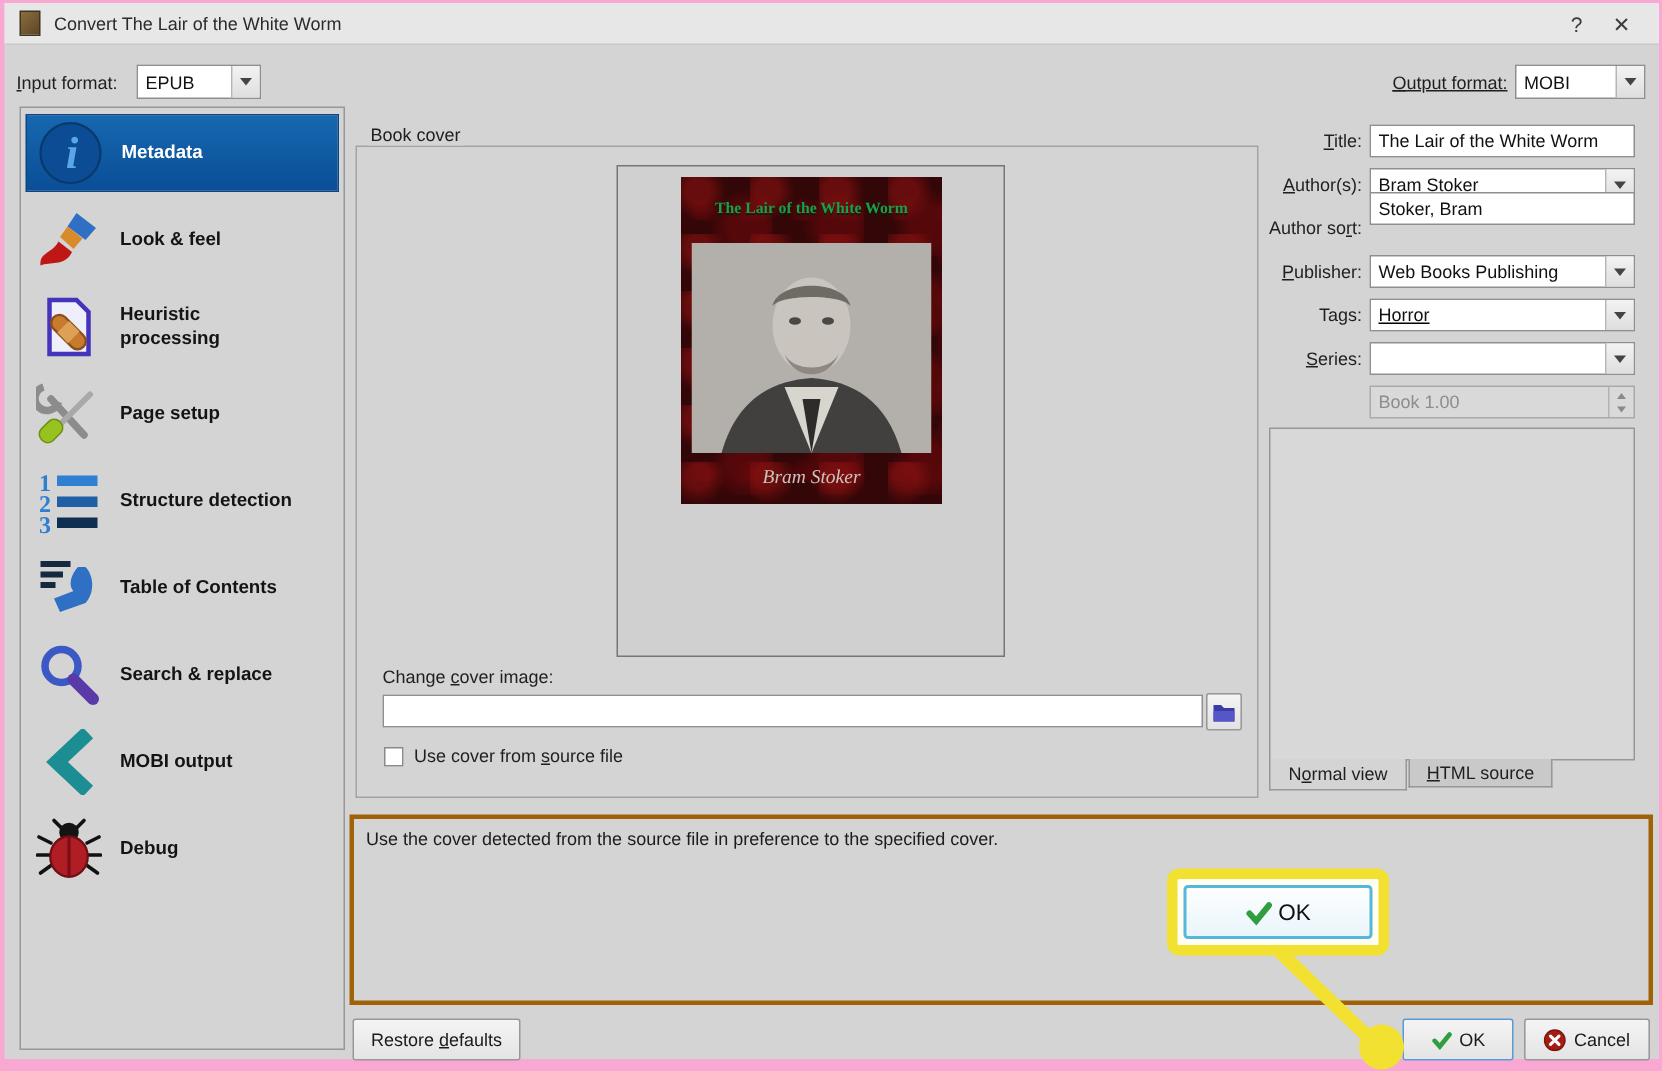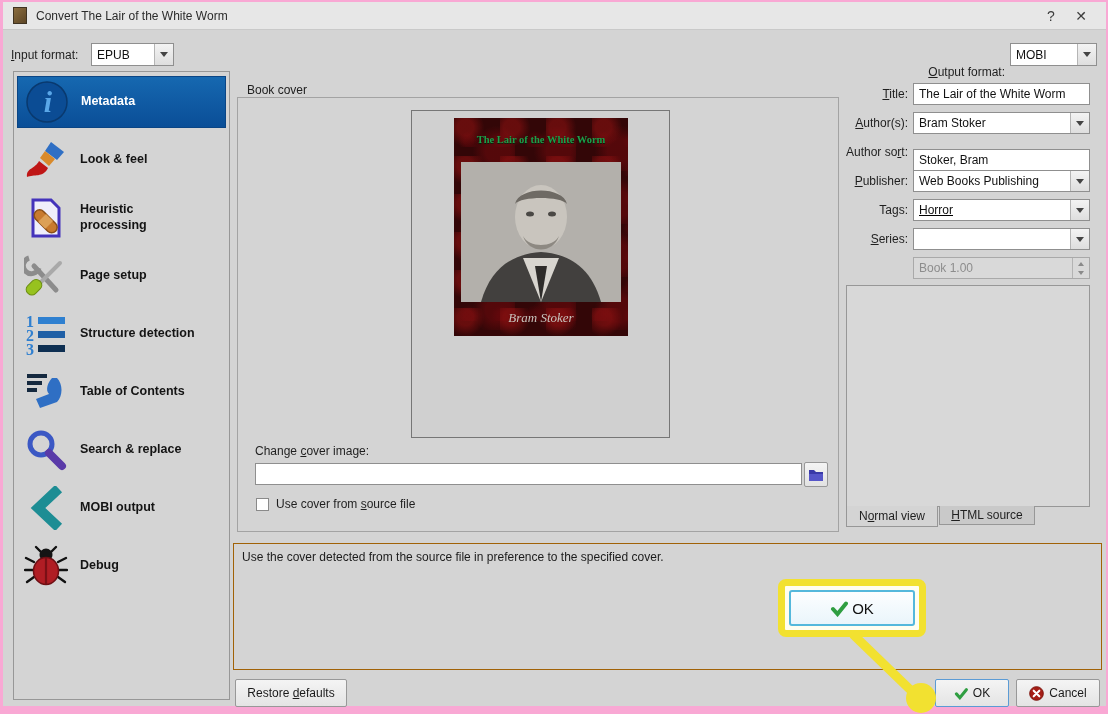--- a/index.html
+++ b/index.html
@@ -66,21 +66,21 @@
   
   .cbx { width:13px; height:13px; background:#fff; border:1px solid #8a8a8a; display:inline-block; flex:none; }
   .cbx-row { position:absolute; display:flex; align-items:center; gap:7px; font-size:12px; color:#1f1f1f; }
 
   
   .btn { position:absolute; height:28px; background:linear-gradient(#f4f4f4,#e4e4e4); border:1px solid #989898; border-radius:2px; font-size:12px; color:#1a1a1a; display:flex; align-items:center; justify-content:center; gap:5px; cursor:pointer; font-family:"Liberation Sans", sans-serif; }
   .btn.default { border-color:#5b9bd5; }
   .icon-btn { position:absolute; width:24px; height:25px; background:linear-gradient(#f4f4f4,#e2e2e2); border:1px solid #989898; border-radius:2px; display:flex; align-items:center; justify-content:center; cursor:pointer; }
 
   
-  .bottom-panel { position:absolute; left:230px; top:541px; width:869px; height:127px; border:1px solid #a16207; background:#d4d4d4;text-decoration:underline; }
+  .bottom-panel { position:absolute; left:230px; top:541px; width:869px; height:127px; border:3px solid #a16207; background:#d4d4d4;text-decoration:underline; }
   .bp-text { position:absolute; left:8px; top:6px; font-size:12px; color:#1c1c1c; }
   .hl-box { position:absolute; left:775px; top:577px; width:148px; height:58px; background:#fffef0; border:7px solid #f2e130; border-radius:8px; display:flex; align-items:center; justify-content:center; z-index:40; }
   .hl-btn { width:126px; height:36px; background:linear-gradient(#fcfeff,#eaf5fb); border:2px solid #54b8dc; border-radius:3px; display:flex; align-items:center; justify-content:center; gap:4px; font-size:15px; color:#111; cursor:pointer; font-family:"Liberation Sans", sans-serif; }
   .callout-line { position:absolute; left:853px; top:629px; width:92px; height:9px; background:#f2e130; transform:rotate(44deg); transform-origin:0 0; z-index:39; }
   .callout-dot { position:absolute; left:903px; top:681px; width:30px; height:30px; border-radius:50%; background:#f2e130; z-index:41; }
 </style>
 </head>
 <body>
 
 <div class="screen">
@@ -92,21 +92,21 @@
     <div class="spacer"></div>
     <div class="tb-btn">?</div>
     <div class="tb-btn">✕</div>
   </div>
 
   <div class="lbl" style="left:8px;top:42px;"><span></span><span class="mn">I</span><span>nput format:</span></div>
   <div class="combo" style="left:88px;top:41px;width:83px;">
     <span class="cval">EPUB</span>
     <span class="carr"></span>
   </div>
-  <div class="lbl" style="left:905px;top:59px;width:97px;text-align:right;"><span></span><span class="mn">O</span><span>utput format:</span></div>
+  <div class="lbl" style="left:905px;top:42px;width:97px;text-align:right;text-decoration:underline;"><span></span><span class="mn">O</span><span>utput format:</span></div>
   <div class="combo" style="left:1007px;top:41px;width:87px;">
     <span class="cval">MOBI</span>
     <span class="carr"></span>
   </div>
 
   <div class="sidebar">
 
     <div class="side-item selected" style="top:4px;">
       <svg class="ic" viewBox="0 0 44 44">
         <circle cx="22" cy="22" r="20" fill="#0b4c94" stroke="#09396e" stroke-width="1.5"></circle>
@@ -240,21 +240,21 @@
   <div class="flabel" style="left:753px;top:81px;"><span></span><span class="mn">T</span><span>itle:</span></div>
   <input class="tfield" style="left: 910px; top: 81px; width: 177px;" value="The Lair of the White Worm">
 
   <div class="flabel" style="left:753px;top:110px;"><span></span><span class="mn">A</span><span>uthor(s):</span></div>
   <div class="combo" style="left:910px;top:110px;width:177px;height:22px;">
     <span class="cval">Bram Stoker</span>
     <span class="carr"></span>
   </div>
 
   <div class="flabel" style="left:753px;top:139px;"><span>Author so</span><span class="mn">r</span><span>t:</span></div>
-  <input class="tfield" style="left: 910px; top: 147px; width: 177px;" value="Stoker, Bram">
+  <input class="tfield" style="left: 910px; top: 126px; width: 177px;" value="Stoker, Bram">
 
   <div class="flabel" style="left:753px;top:168px;"><span></span><span class="mn">P</span><span>ublisher:</span></div>
   <div class="combo" style="left:910px;top:168px;width:177px;height:22px;">
     <span class="cval">Web Books Publishing</span>
     <span class="carr"></span>
   </div>
 
   <div class="flabel" style="left:753px;top:197px;"><span>Ta</span><span class="mn">g</span><span>s:</span></div>
   <div class="combo" style="left:910px;top:197px;width:177px;height:22px;text-decoration:underline;">
     <span class="cval">Horror</span>

